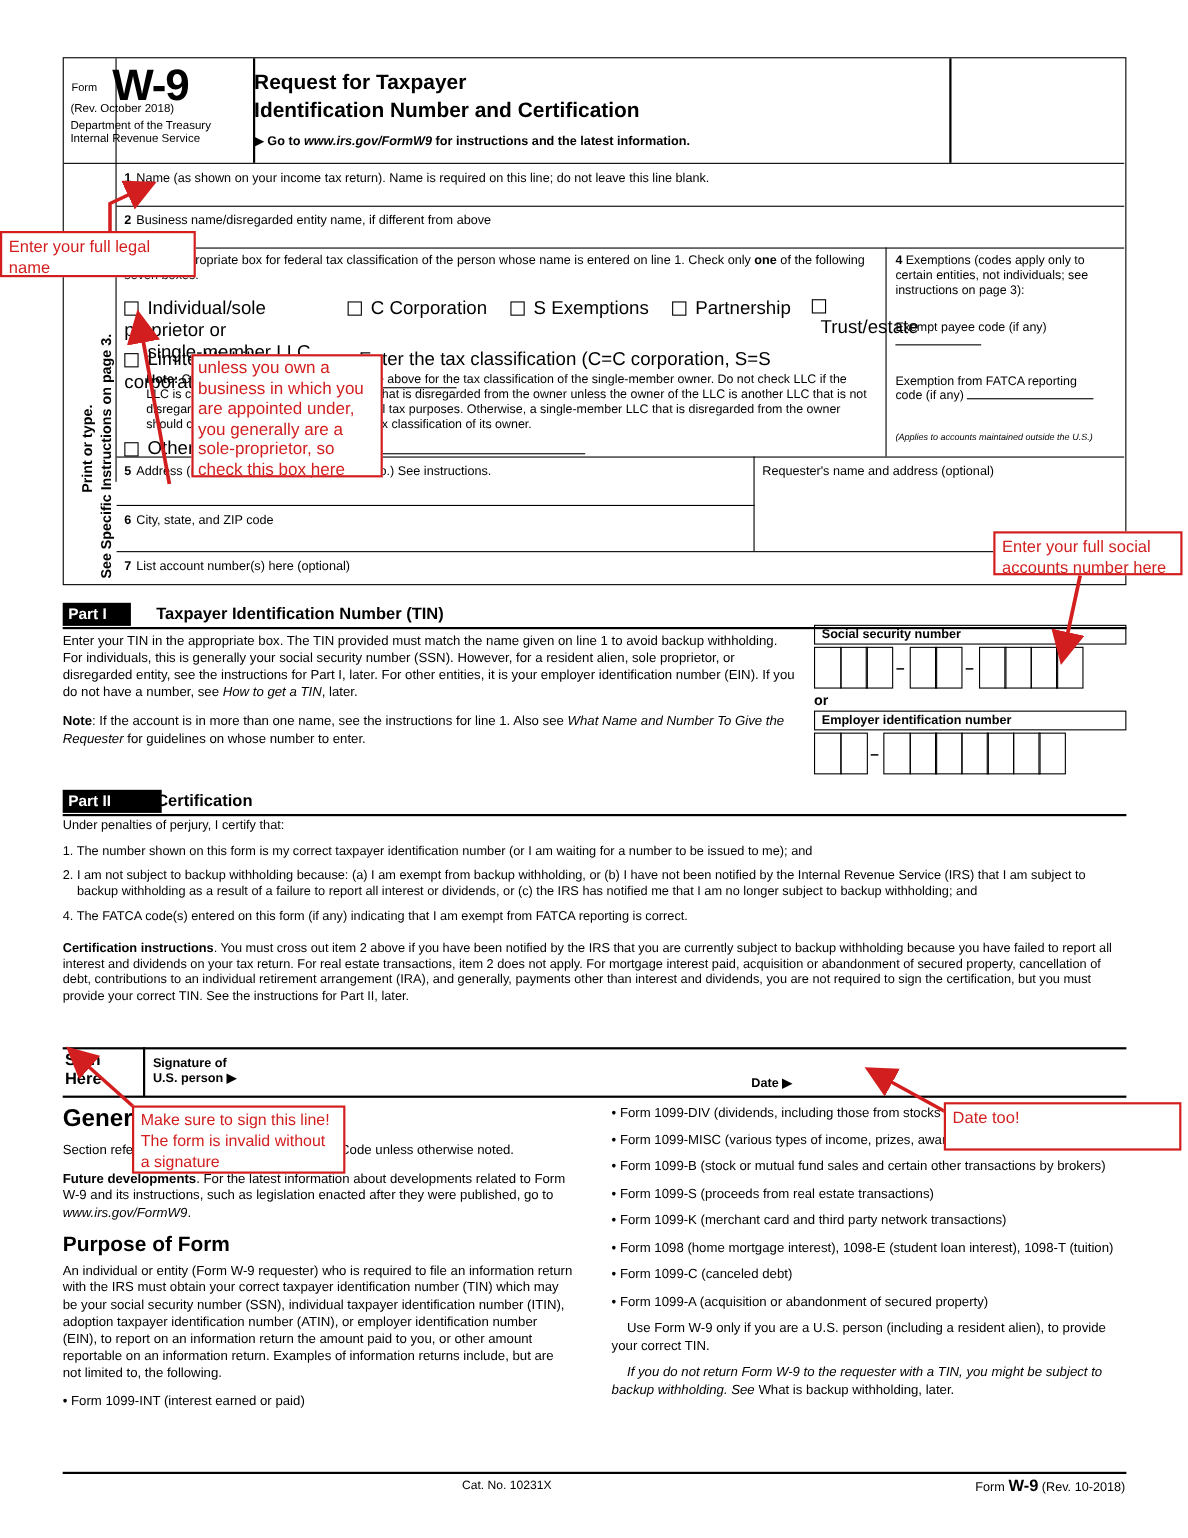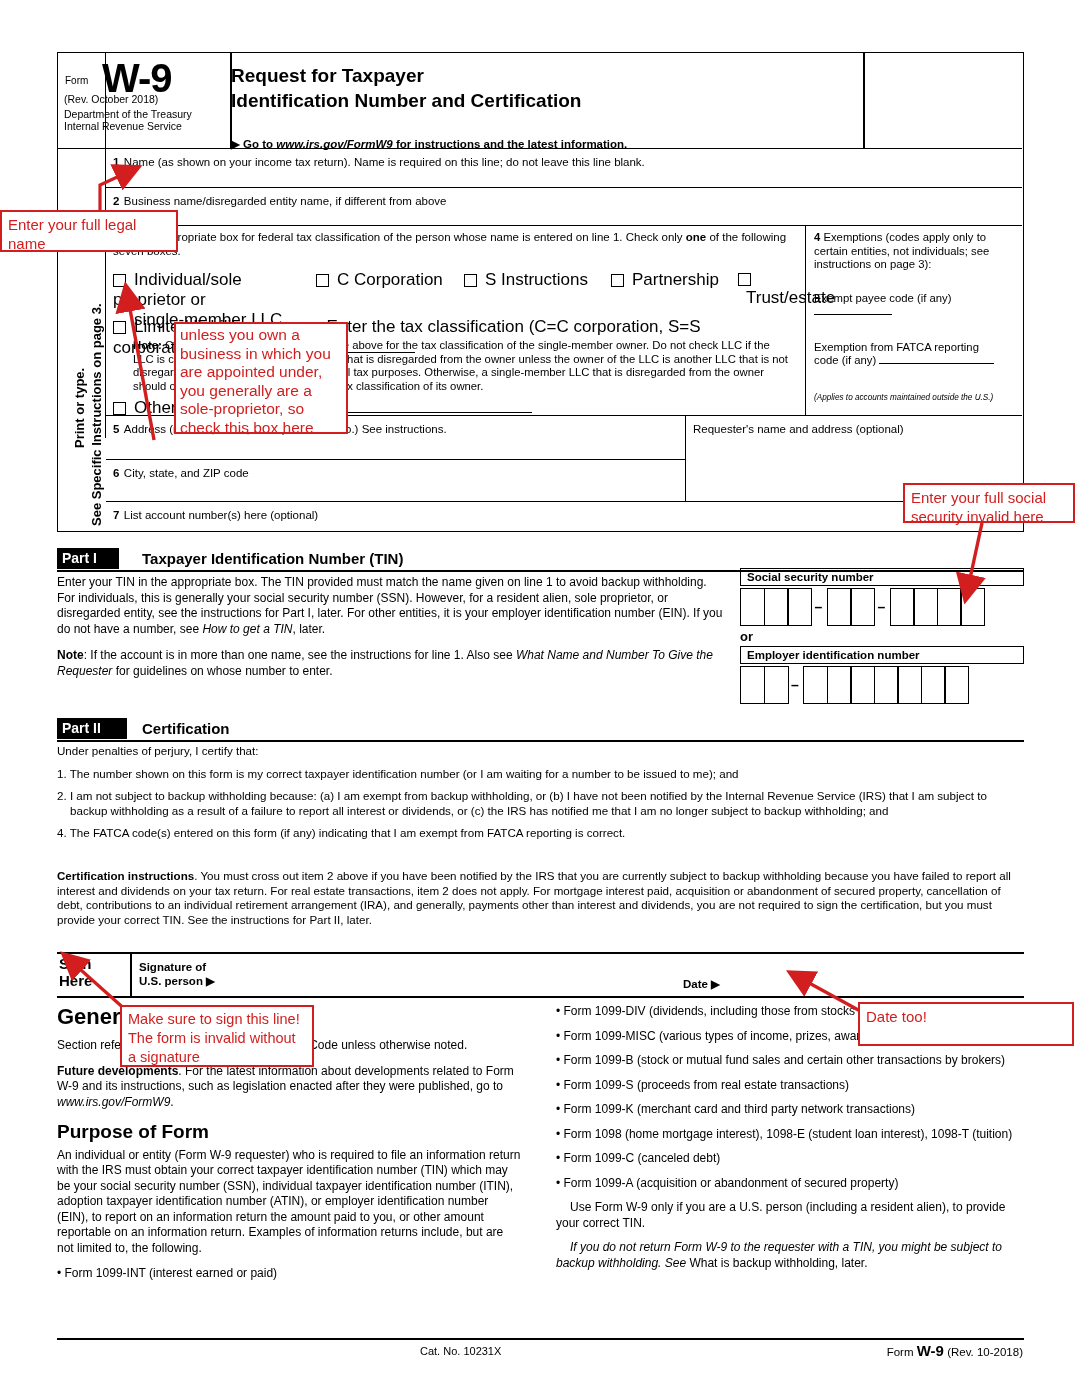--- a/index.html
+++ b/index.html
@@ -25,21 +25,21 @@
     border:1.6px solid #000;
   }
   #hdr-left { position:absolute; left:0; top:0; width:172px; height:95px; padding:4px 6px; }
   #hdr-left .formword { font-size:10px; position:absolute; left:7px; top:22px; }
   #hdr-left .w9 { font-size:40px; font-weight:bold; letter-spacing:-1px; position:absolute; left:44px; top:3px; }
   #hdr-left .rev { font-size:10.5px; position:absolute; left:6px; top:40px; }
   #hdr-left .dept { font-size:10.5px; position:absolute; left:6px; top:55px; line-height:12px; }
   #hdr-sep1 { position:absolute; left:172px; top:0; width:1.6px; height:95px; background:#000; }
   #hdr-mid { position:absolute; left:173px; top:0; width:700px; height:95px; }
   #hdr-mid .t1 { font-size:19px; font-weight:bold; margin-top:10px; line-height:25px; }
-  #hdr-mid .goto { font-size:11.5px; font-weight:bold; margin-top:24px; }
+  #hdr-mid .goto { font-size:11.5px; font-weight:bold; margin-top:8px; }
   #hdr-sep2 { position:absolute; left:805px; top:0; width:1.6px; height:95px; background:#000; }
   #hdr-right { position:absolute; left:806px; top:0; width:160px; height:95px; padding:14px 0 0 12px;
                font-size:12.5px; font-weight:bold; line-height:17px; }
 
   .hline { position:absolute; background:#000; height:1.4px; left:0; }
   .vline { position:absolute; background:#000; width:1.4px; }
 
   
   #side-col { position:absolute; left:0; top:95px; width:48px; height:385px; }
   #side-v1 { position:absolute; left:46.5px; top:0; width:1.4px; height:385px; background:#000; }
@@ -86,21 +86,21 @@
   .tin-cells { display:flex; margin-top:2px; }
   .tincell { width:25px; height:38px; border:1.5px solid #000; margin-right:-1.5px; }
   .tindash { width:16px; height:38px; line-height:38px; text-align:center; font-weight:bold; font-size:14px; }
   .or-word { font-weight:bold; font-size:13px; margin:3px 0 2px 0; }
 
   
   #part2-bar { position:absolute; left:57px; top:718px; width:967px; height:24px; border-bottom:2.2px solid #000; }
   #p2-body { position:absolute; left:57px; top:744px; width:967px; font-size:11.6px; line-height:14.6px; }
   #p2-body p { margin:0 0 8px 0; }
   #p2-body .ind { padding-left:13px; text-indent:-13px; }
-  #p2-body .ci { margin-top:28px; }
+  #p2-body .ci { margin-top:14px; }
 
   
   #sign-top-rule { position:absolute; left:57px; top:952px; width:967px; height:2.2px; background:#000; }
   #sign-bot-rule { position:absolute; left:57px; top:996px; width:967px; height:2.2px; background:#000; }
   #sign-vline { position:absolute; left:130px; top:952px; width:1.5px; height:45px; background:#000; }
   #sign-here { position:absolute; left:59px; top:955px; font-weight:bold; font-size:15px; line-height:17px; }
   #sig-lab { position:absolute; left:139px; top:960px; font-weight:bold; font-size:11.5px; line-height:14px; }
   #date-lab { position:absolute; left:683px; top:977px; font-weight:bold; font-size:11.5px; }
 
   
@@ -188,21 +188,21 @@
         Check appropriate box for federal tax classification of the person whose name is entered on line 1. Check only <span class="b">one</span> of the following seven boxes.
       </div>
 
       <div class="cb-row" style="left:7px; top:45px; width:200px;">
         <span class="cbox"></span><span class="cb-lab">Individual/sole proprietor or<br><span style="margin-left:21px; display:inline-block;">single-member LLC</span></span>
       </div>
       <div class="cb-row" style="left:210px; top:45px;">
         <span class="cbox"></span><span class="cb-lab">C Corporation</span>
       </div>
       <div class="cb-row" style="left:358px; top:45px;">
-        <span class="cbox"></span><span class="cb-lab">S Instructions</span>
+        <span class="cbox"></span><span class="cb-lab">S Exemptions</span>
       </div>
       <div class="cb-row" style="left:505px; top:45px;">
         <span class="cbox"></span><span class="cb-lab">Partnership</span>
       </div>
       <div class="cb-row" style="left:632px; top:45px;">
         <span class="cbox"></span><span class="cb-lab">Trust/estate</span>
       </div>
 
       <div class="cb-row" style="left:7px; top:92px; width:680px;">
         <span class="cbox"></span><span class="cb-lab">Limited liability company. Enter the tax classification (C=C corporation, S=S corporation, P=Partnership) ▶</span><span style="display:inline-block;width:72px;border-bottom:1.3px solid #000;margin-left:4px;"></span>
@@ -299,21 +299,21 @@
       <div class="tincell"></div>
       <div class="tincell"></div>
       <div class="tincell"></div>
       <div class="tincell"></div>
       <div class="tincell"></div>
       <div class="tincell"></div>
     </div>
   </div>
 
   <div id="part2-bar">
-    <div class="partbadge" style="width:70px;">Part II</div>
+    <div class="partbadge" style="width:90px;">Part II</div>
     <div class="parttitle">Certification</div>
   </div>
 
   <div id="p2-body">
     <p>Under penalties of perjury, I certify that:</p>
     <p class="ind">1. The number shown on this form is my correct taxpayer identification number (or I am waiting for a number to be issued to me); and</p>
     <p class="ind">2. I am not subject to backup withholding because: (a) I am exempt from backup withholding, or (b) I have not been notified by the Internal Revenue Service (IRS) that I am subject to backup withholding as a result of a failure to report all interest or dividends, or (c) the IRS has notified me that I am no longer subject to backup withholding; and</p>
     <p class="ind">4. The FATCA code(s) entered on this form (if any) indicating that I am exempt from FATCA reporting is correct.</p>
     <p class="ci">
       <span class="b">Certification instructions</span><span>. You must cross out item 2 above if you have been notified by the IRS that you are currently subject to backup withholding because you have failed to report all interest and dividends on your tax return. For real estate transactions, item 2 does not apply. For mortgage interest paid, acquisition or abandonment of secured property, cancellation of debt, contributions to an individual retirement arrangement (IRA), and generally, payments other than interest and dividends, you are not required to sign the certification, but you must provide your correct TIN. See the instructions for Part II, later.</span>
@@ -379,17 +379,17 @@
 
     <path d="M982,373 L968,438" stroke="#d21e1e" stroke-width="3.4" fill="none" marker-end="url(#ah)"></path>
 
     <path d="M128,862 L72,812" stroke="#d21e1e" stroke-width="3.2" fill="none" marker-end="url(#ah)"></path>
 
     <path d="M862,862 L800,828" stroke="#d21e1e" stroke-width="3.2" fill="none" marker-end="url(#ah)"></path>
   </svg>
 
   <div class="anno" id="anno1">Enter your full legal name</div>
   <div class="anno" id="anno2">unless you own a business in which you are appointed under, you generally are a sole-proprietor, so check this box here</div>
-  <div class="anno" id="anno3">Enter your full social security invalid here</div>
+  <div class="anno" id="anno3">Enter your full social accounts number here</div>
   <div class="anno" id="anno4">Make sure to sign this line! The form is invalid without a signature</div>
   <div class="anno" id="anno5">Date too!</div>
 
 </div>
 
 </body></html>

